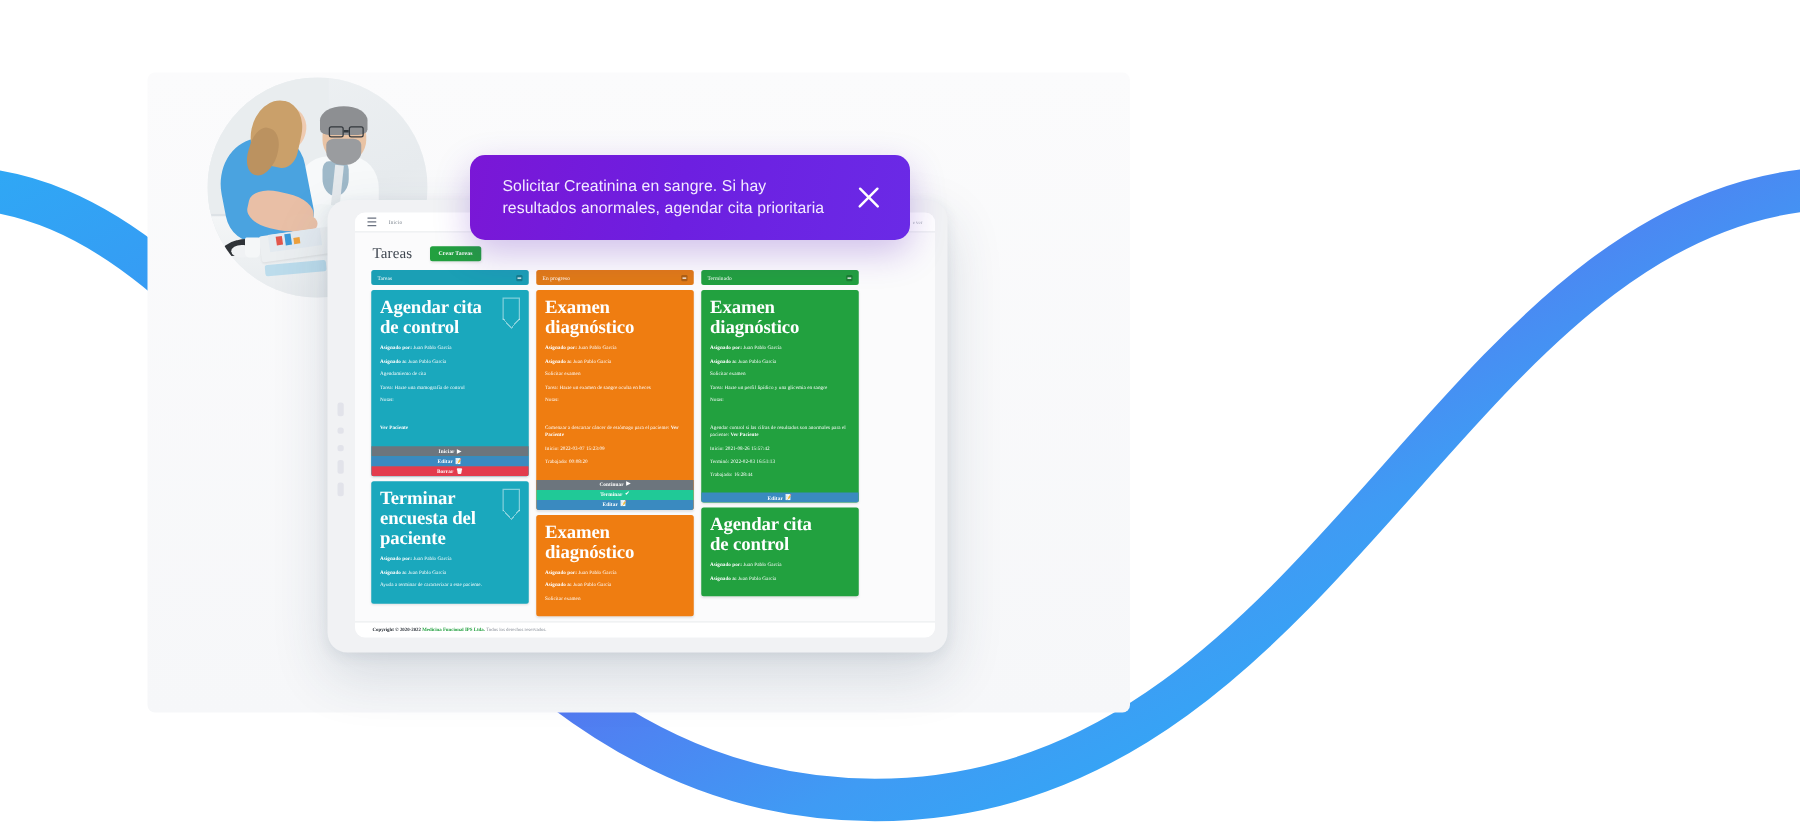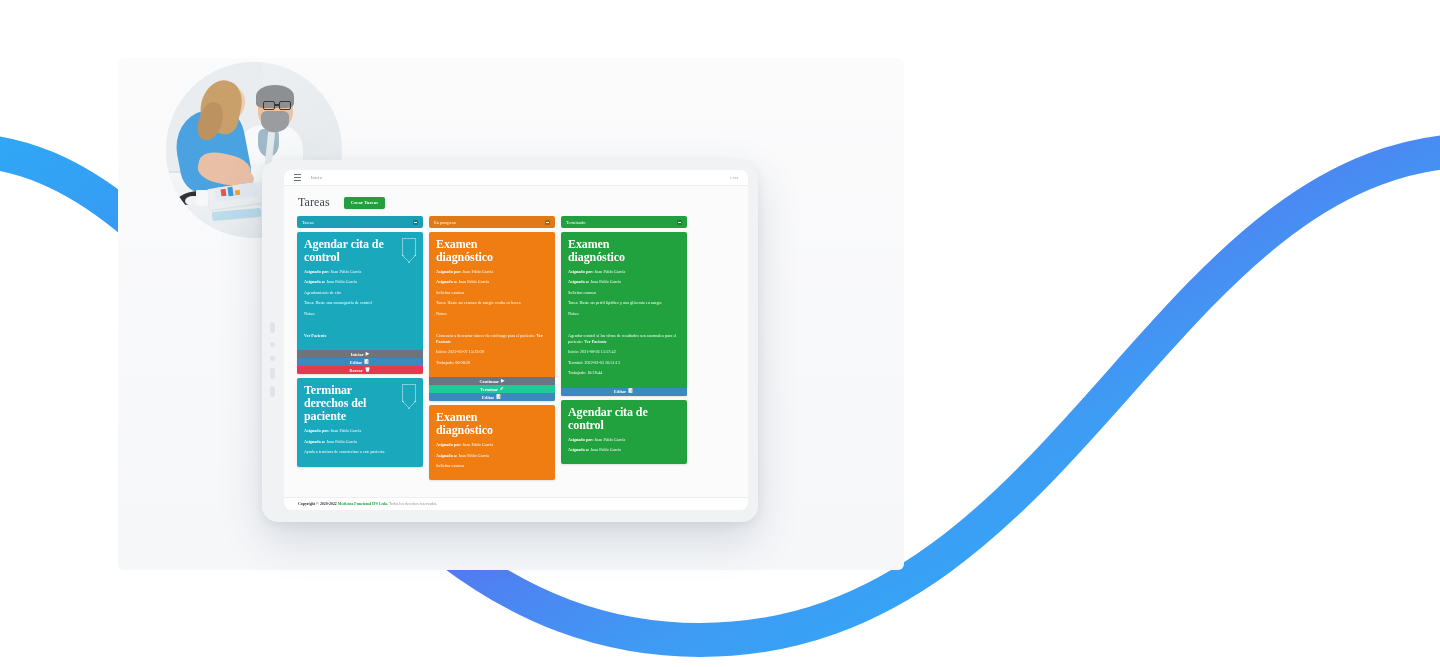--- a/index.html
+++ b/index.html
@@ -126,21 +126,21 @@
 
   .card{
     border-radius:2px; color:#fff; margin-bottom:4px; overflow:hidden;
     position:relative; box-shadow:0 1px 2px rgba(0,0,0,.1);
   }
   .c-teal{ background:#1aa8bd; }
   .c-orange{ background:#ef7d11; }
   .c-green{ background:#22a13f; }
   .card-body{ padding:6px 7px 7px 7px; position:relative; }
   .card-title{
-    font-size:12px; font-weight:700; line-height:1.08; letter-spacing:-.1px;
+    font-size:15px; font-weight:700; line-height:1.08; letter-spacing:-.1px;
     margin-bottom:5px; max-width:84px;
   }
   .bookmark{
     position:absolute; right:7px; top:6px; width:14px; height:18px;
     border:1.4px solid rgba(255,255,255,.45); border-bottom:none;
   }
   .bookmark:after{
     content:""; position:absolute; left:-1.4px; bottom:-7px; width:14px; height:8px;
     background:
       linear-gradient(to top right, transparent 49%, rgba(255,255,255,.45) 49%, rgba(255,255,255,.45) 58%, transparent 58%) left/50% 100% no-repeat,
@@ -302,21 +302,21 @@
               <div class="act a-red">
                   <span>Borrar</span>
                   <span class="ico">🗑</span>
                 </div>
             </div>
           </div>
 
           <div class="card c-teal">
             <div class="card-body">
               <div class="bookmark"></div>
-              <div class="card-title">Terminar derechos del paciente</div>
+              <div class="card-title">Terminar encuesta del paciente</div>
               <div class="line"><b>Asignado por:</b><span> Juan Pablo García</span></div>
               <div class="line"><b>Asignado a:</b><span> Juan Pablo García</span></div>
               <div class="line">Ayuda a terminar de caracterizar a este paciente.</div>
             </div>
           </div>
         </div>
 
         <div class="col col-orange">
           <div class="col-head">
             <span>En progreso</span>
@@ -401,14 +401,18 @@
 
       </div>
 
       <div class="appfoot">
         <b>Copyright © 2020-2022</b>&nbsp;<span class="brand">Medicina Funcional IPS Ltda.</span>&nbsp;<span>Todos los derechos reservados.</span>
       </div>
 
     </div>
   </div>
 
+  <div class="toast">
+    <div class="toast-text">Solicitar Creatinina en sangre. Si hay resultados anormales, agendar cita prioritaria</div>
+    <div class="toast-close"></div>
+  </div>
 
 </div>
 
 </body></html>

